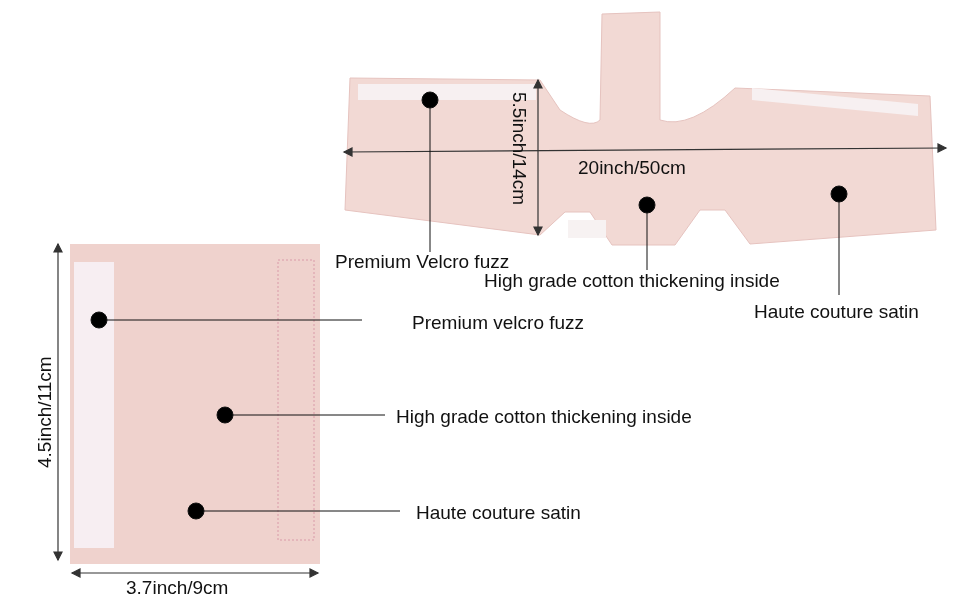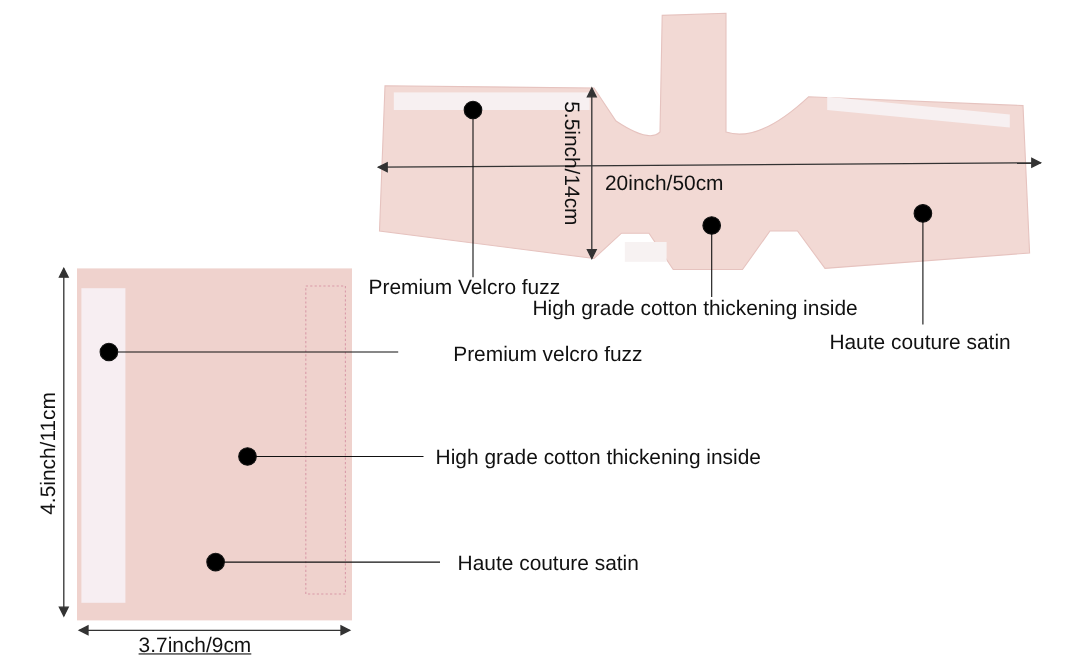--- a/index.html
+++ b/index.html
@@ -50,23 +50,23 @@
       <circle cx="839" cy="194" r="8"></circle>
     <line x1="99" y1="320" x2="362" y2="320"></line>
       <circle cx="99" cy="320" r="8"></circle>
     <line x1="225" y1="415" x2="385" y2="415"></line>
       <circle cx="225" cy="415" r="8"></circle>
     <line x1="196" y1="511" x2="400" y2="511"></line>
       <circle cx="196" cy="511" r="8"></circle>
   </g>
 </svg>
 
-<div class="lbl" style="left:550px;top:157px;">20inch/50cm</div>
+<div class="lbl" style="left:578px;top:157px;">20inch/50cm</div>
 <div class="vlbl" style="left:542px;top:92px;transform:rotate(90deg);transform-origin:left top;left:530px;">5.5inch/14cm</div>
 <div class="lbl" style="left:335px;top:251px;">Premium Velcro fuzz</div>
 <div class="lbl" style="left:484px;top:270px;">High grade cotton thickening inside</div>
 <div class="lbl" style="left:754px;top:301px;">Haute couture satin</div>
 
 <div class="lbl" style="left:412px;top:312px;">Premium velcro fuzz</div>
 <div class="lbl" style="left:396px;top:406px;">High grade cotton thickening inside</div>
 <div class="lbl" style="left:416px;top:502px;">Haute couture satin</div>
-<div class="lbl" style="left:126px;top:577px;text-decoration:underline;">3.7inch/9cm</div>
+<div class="lbl" style="left:126px;top:577px;">3.7inch/9cm</div>
 <div class="vlbl" style="left:34px;top:468px;transform:rotate(-90deg);">4.5inch/11cm</div>
 
 </body></html>

